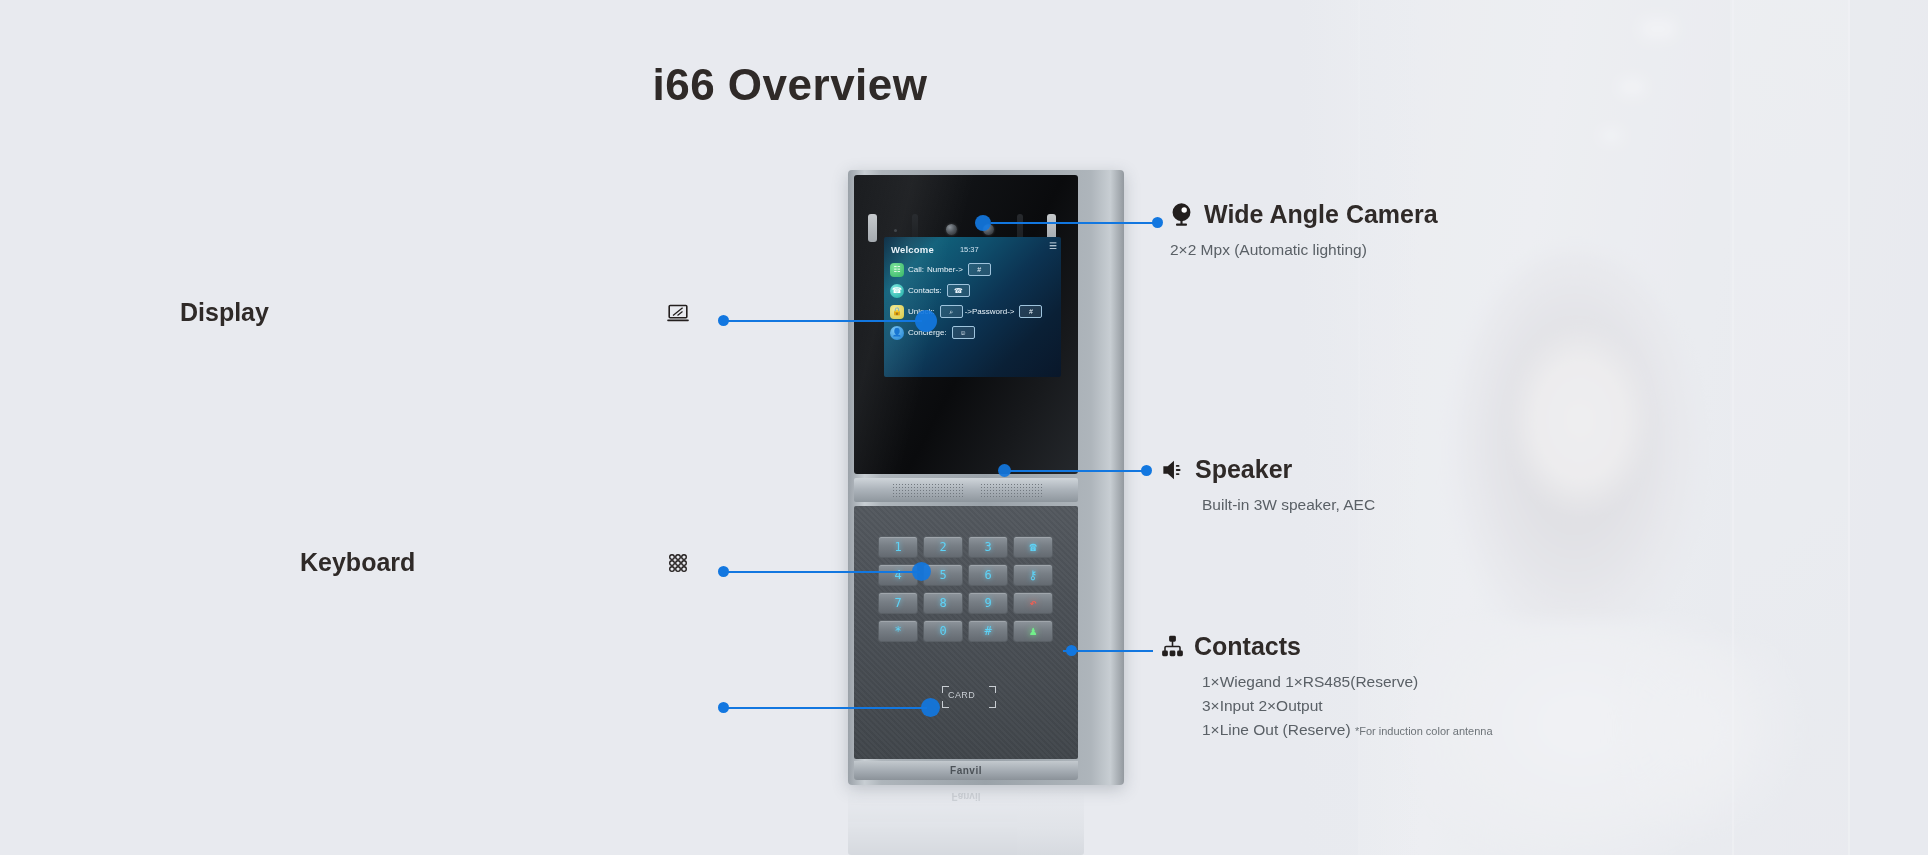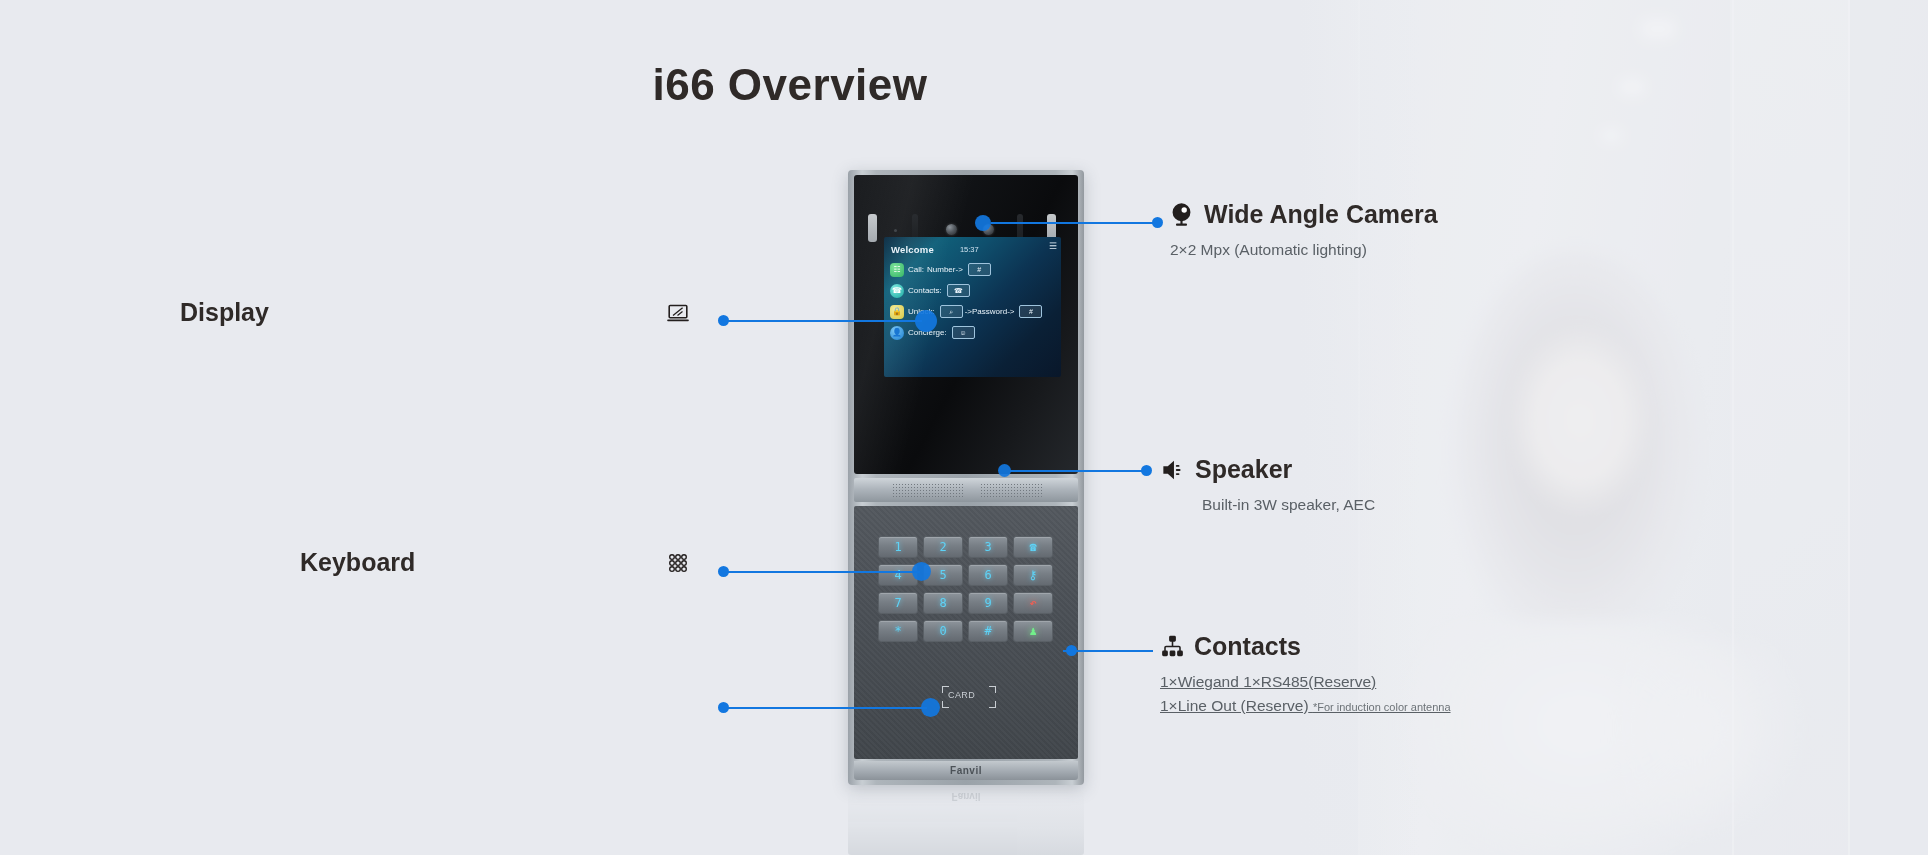--- a/index.html
+++ b/index.html
@@ -36,21 +36,21 @@
   .photo-wash{position:absolute;inset:0;background:rgba(232,234,239,.62);}
   .photo-fade-left{position:absolute;left:0;top:0;bottom:0;width:120px;
     background:linear-gradient(90deg,#e8eaef 0%, rgba(232,234,239,0) 100%);}
 
   
   .title{position:absolute;left:0;right:0;top:60px;text-align:center;
     font-size:44px;font-weight:bold;color:#2f2a28;letter-spacing:.5px;}
   .title-inner{display:inline-block;transform:translateX(-180px);}
 
   
-  .device{position:absolute;left:848px;top:170px;width:236px;height:615px;}
+  .device{position:absolute;left:848px;top:170px;width:276px;height:615px;}
   .dev-frame{position:absolute;inset:0;border-radius:4px;
     background:linear-gradient(90deg,#9aa1a8 0%, #c8ced3 6%, #aeb5bb 12%, #9aa2a9 50%, #aeb5bb 88%, #c8ced3 95%, #93999f 100%);
     box-shadow:0 4px 16px rgba(60,70,85,.25);}
   .dev-top-glass{position:absolute;left:6px;top:5px;width:224px;height:299px;border-radius:3px;
     background:linear-gradient(118deg,#1b1d20 0%, #111316 30%, #0a0b0d 55%, #17191c 78%, #25282c 100%);
     overflow:hidden;}
   .glass-sheen{position:absolute;left:-40px;top:-20px;width:120px;height:360px;
     background:linear-gradient(90deg,rgba(255,255,255,0),rgba(255,255,255,.055),rgba(255,255,255,0));
     transform:rotate(14deg);}
   .led-bar{position:absolute;border-radius:3px;background:linear-gradient(180deg,#d9dde0,#b4bac0);opacity:.9;}
@@ -323,22 +323,23 @@
         <svg width="25" height="25" viewBox="0 0 24 24" fill="#231f1e" stroke="#231f1e" stroke-width="1.5">
           <rect x="9.5" y="2.5" width="5" height="4.2" rx="0.6"></rect>
           <path d="M12 6.7v4.6M4.8 16v-3a1 1 0 0 1 1-1h12.4a1 1 0 0 1 1 1v3" fill="none" stroke-linecap="round"></path>
           <rect x="2.8" y="16.6" width="4" height="4" rx="0.6"></rect>
           <rect x="10" y="16.6" width="4" height="4" rx="0.6"></rect>
           <rect x="17.2" y="16.6" width="4" height="4" rx="0.6"></rect>
         </svg>
       </span>
       <span>Contacts</span>
     </div>
-    <div class="co-sub" style="text-decoration:underline;">
+    <div class="co-sub" style="margin-left:42px;">
       <div>1×Wiegand   1×RS485(Reserve)</div>
+      <div>3×Input  2×Output</div>
       <div>
         <span>1×Line Out (Reserve)</span>
         <span class="note">*For induction color antenna</span>
       </div>
     </div>
   </div>
 
   <div class="callout" style="left:180px;top:298px;width:510px;">
     <div class="co-title left">
       <span>Display</span>

